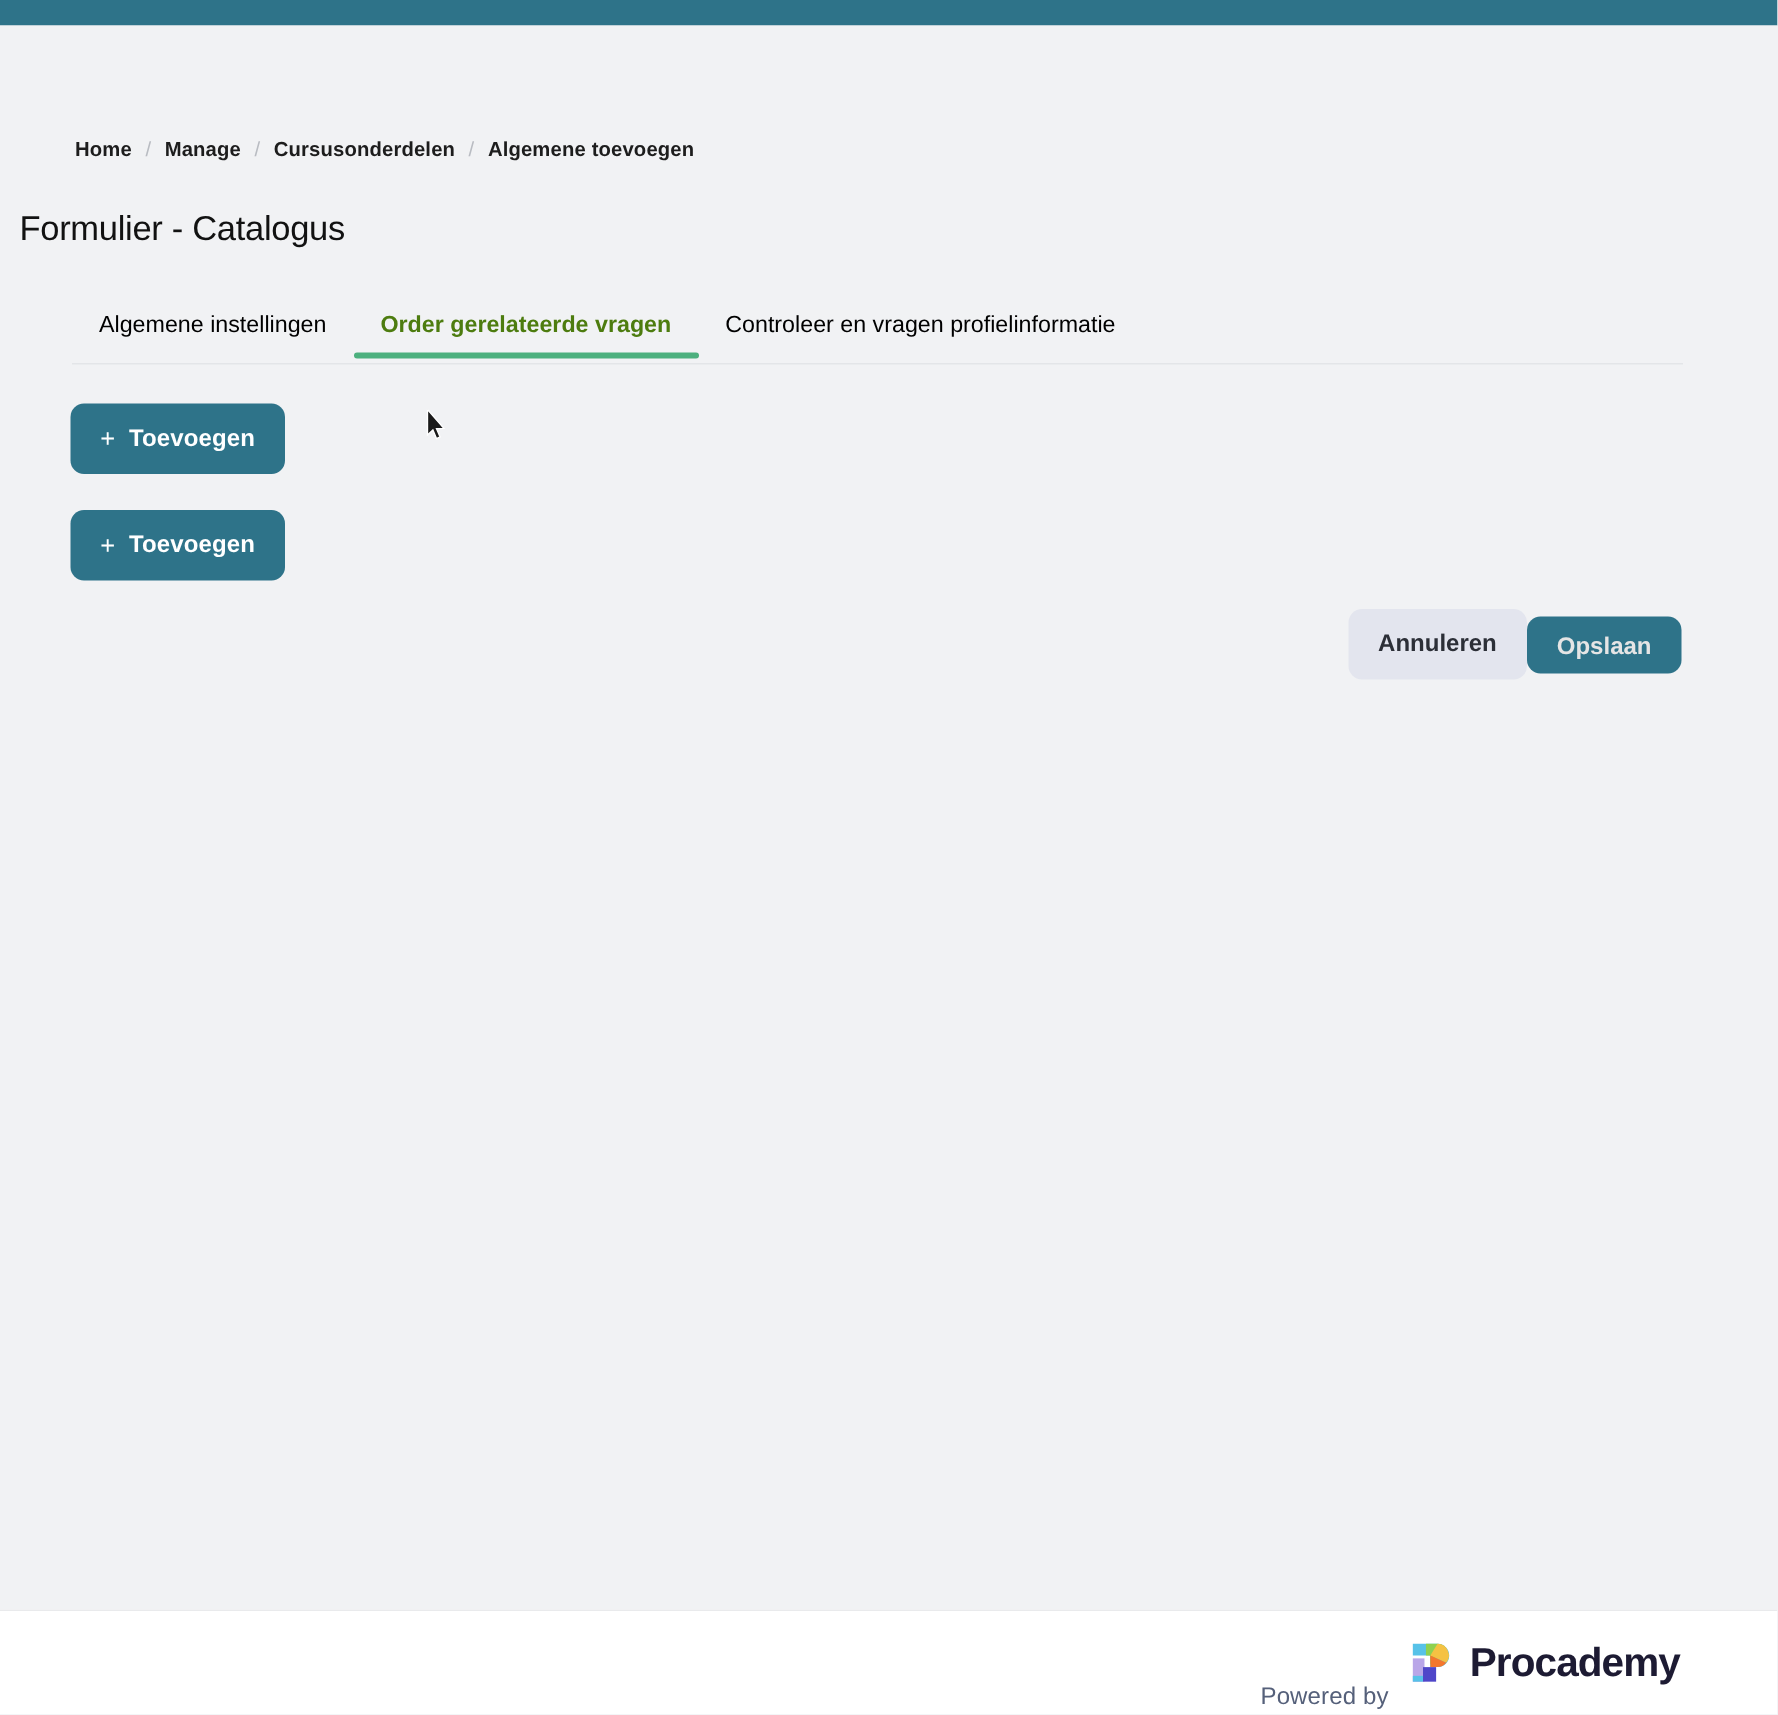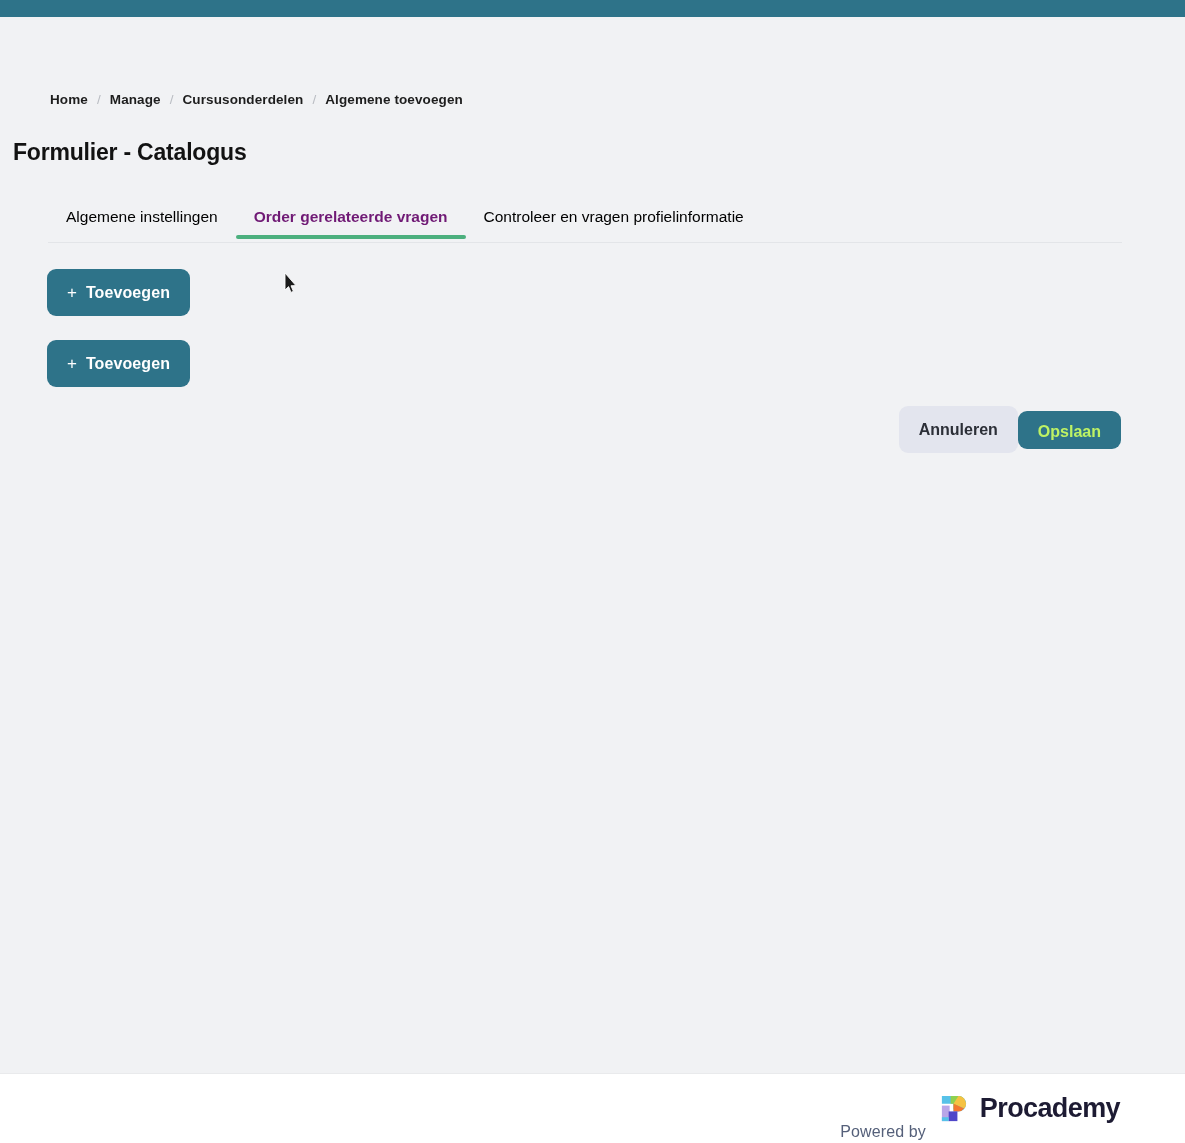--- a/index.html
+++ b/index.html
@@ -53,21 +53,21 @@
     font-weight: normal;
     margin: 0 9px;
   }
 
   
   .page-title {
     position: absolute;
     top: 107px;
     left: 13px;
     font-size: 23px;
-    font-weight: bold;
+    font-weight: normal;
     color: #121212;
     letter-spacing: -0.2px;
   }
 
   
   .tabbar {
     position: absolute;
     top: 190px;
     left: 48px;
     width: 1074px;
@@ -83,21 +83,21 @@
     color: #000000;
     line-height: 20px;
     white-space: nowrap;
     cursor: pointer;
     background: transparent;
     border: none;
     font-family: "Liberation Sans", sans-serif;
   }
   .tab.active {
     font-weight: bold;
-    color: #701a75;
+    color: #4d7c0f;
   }
   .tab.active::after {
     content: "";
     position: absolute;
     left: 0;
     right: 0;
     bottom: 0;
     height: 4px;
     background: #4cb07e;
     border-radius: 2px;
@@ -153,21 +153,21 @@
     font-size: 16px;
     font-weight: bold;
     font-family: "Liberation Sans", sans-serif;
     cursor: pointer;
   }
   .btn-save {
     min-width: 102px;
     height: 38px;
     padding: 12px 20px;
     background: #2e7389;
-    color: #bef264;
+    color: #e5e5e5;
     border: none;
     border-radius: 9px;
     font-size: 16px;
     font-weight: bold;
     font-family: "Liberation Sans", sans-serif;
     cursor: pointer;
   }
 
   
   .footer {

